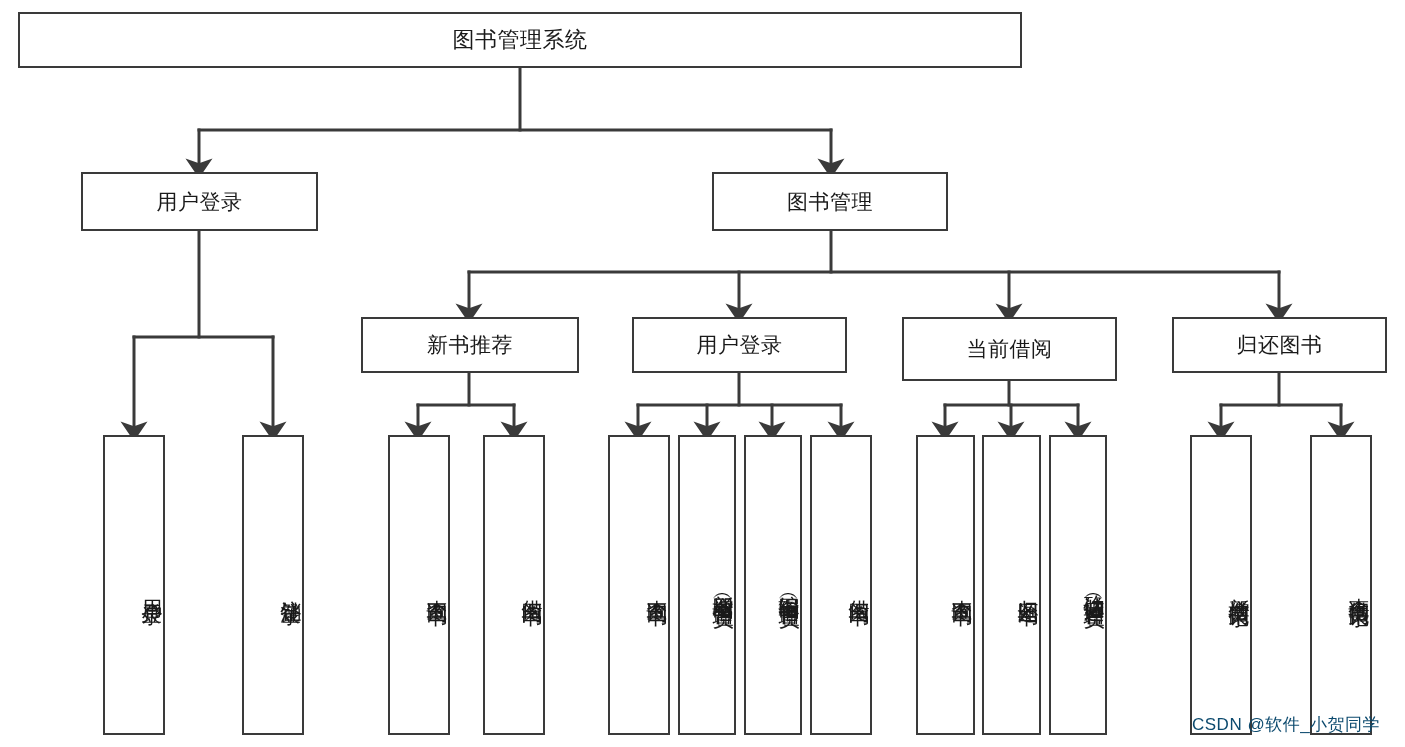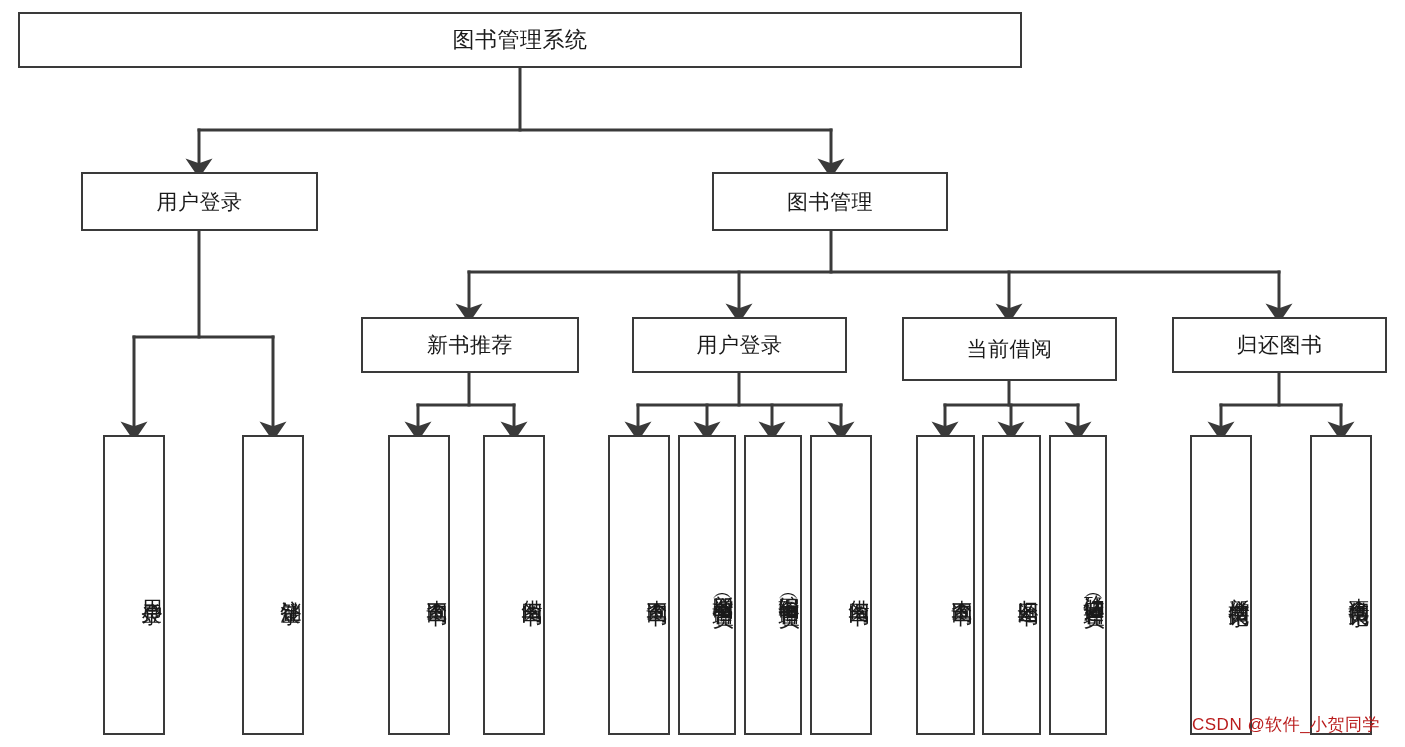--- a/index.html
+++ b/index.html
@@ -56,21 +56,21 @@
     white-space: nowrap;
   }
   .node.root {
     font-size: 22px;
   }
   #watermark {
     position: absolute;
     left: 1192px;
     top: 713px;
     font-size: 17px;
-    color: #b91c1c;
+    color: #0c4a6e;
     white-space: nowrap;
     letter-spacing: 0.5px;
   }
 </style>
 </head>
 <body>
 
 <div id="canvas">
 
   <svg id="wires" viewBox="0 0 1405 747">

